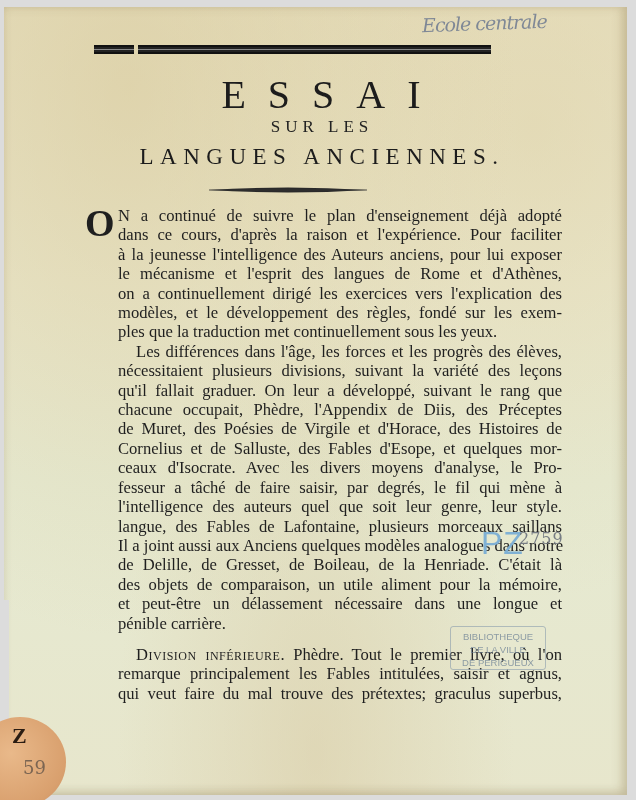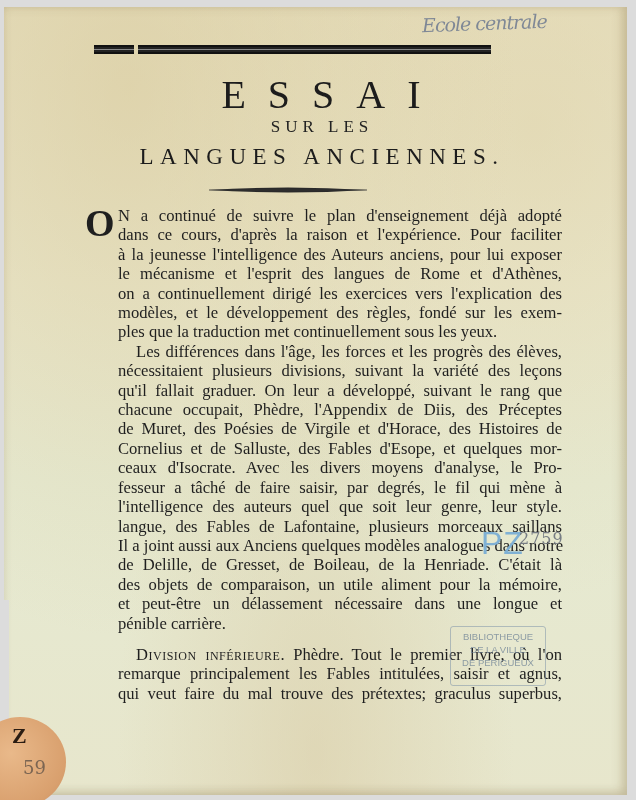--- a/index.html
+++ b/index.html
@@ -59,21 +59,21 @@
   .gap { height: 12px; }
   .stamp-pz {
     position: absolute; left: 477px; top: 518px; font-family: "Liberation Sans", sans-serif;
     font-size: 32px; color: #7fb0d4; letter-spacing: 1px;
   }
   .stamp-num {
     position: absolute; left: 515px; top: 522px; font-family: "DejaVu Serif", serif;
     font-size: 16px; color: #777d84; letter-spacing: 1px;
   }
   .stamp-lib {
-    position: absolute; left: 446px; top: 619px; width: 96px; height: 60px;
+    position: absolute; left: 446px; top: 619px; width: 96px; height: 44px;
     border: 1px solid rgba(130,150,170,0.55); border-radius: 3px;
     font-family: "Liberation Sans", sans-serif; font-size: 9.5px; color: rgba(110,130,150,0.75);
     text-align: center; line-height: 13px; padding-top: 3px; box-sizing: border-box;
   }
   .label-sticker {
     position: absolute; left: -26px; top: 717px; width: 92px; height: 90px;
     background: radial-gradient(ellipse at 40% 40%, #e9b98a, #d9a06e 70%, #c98f5f);
     border-radius: 50%; overflow: hidden;
   }
   .sticker-z {

